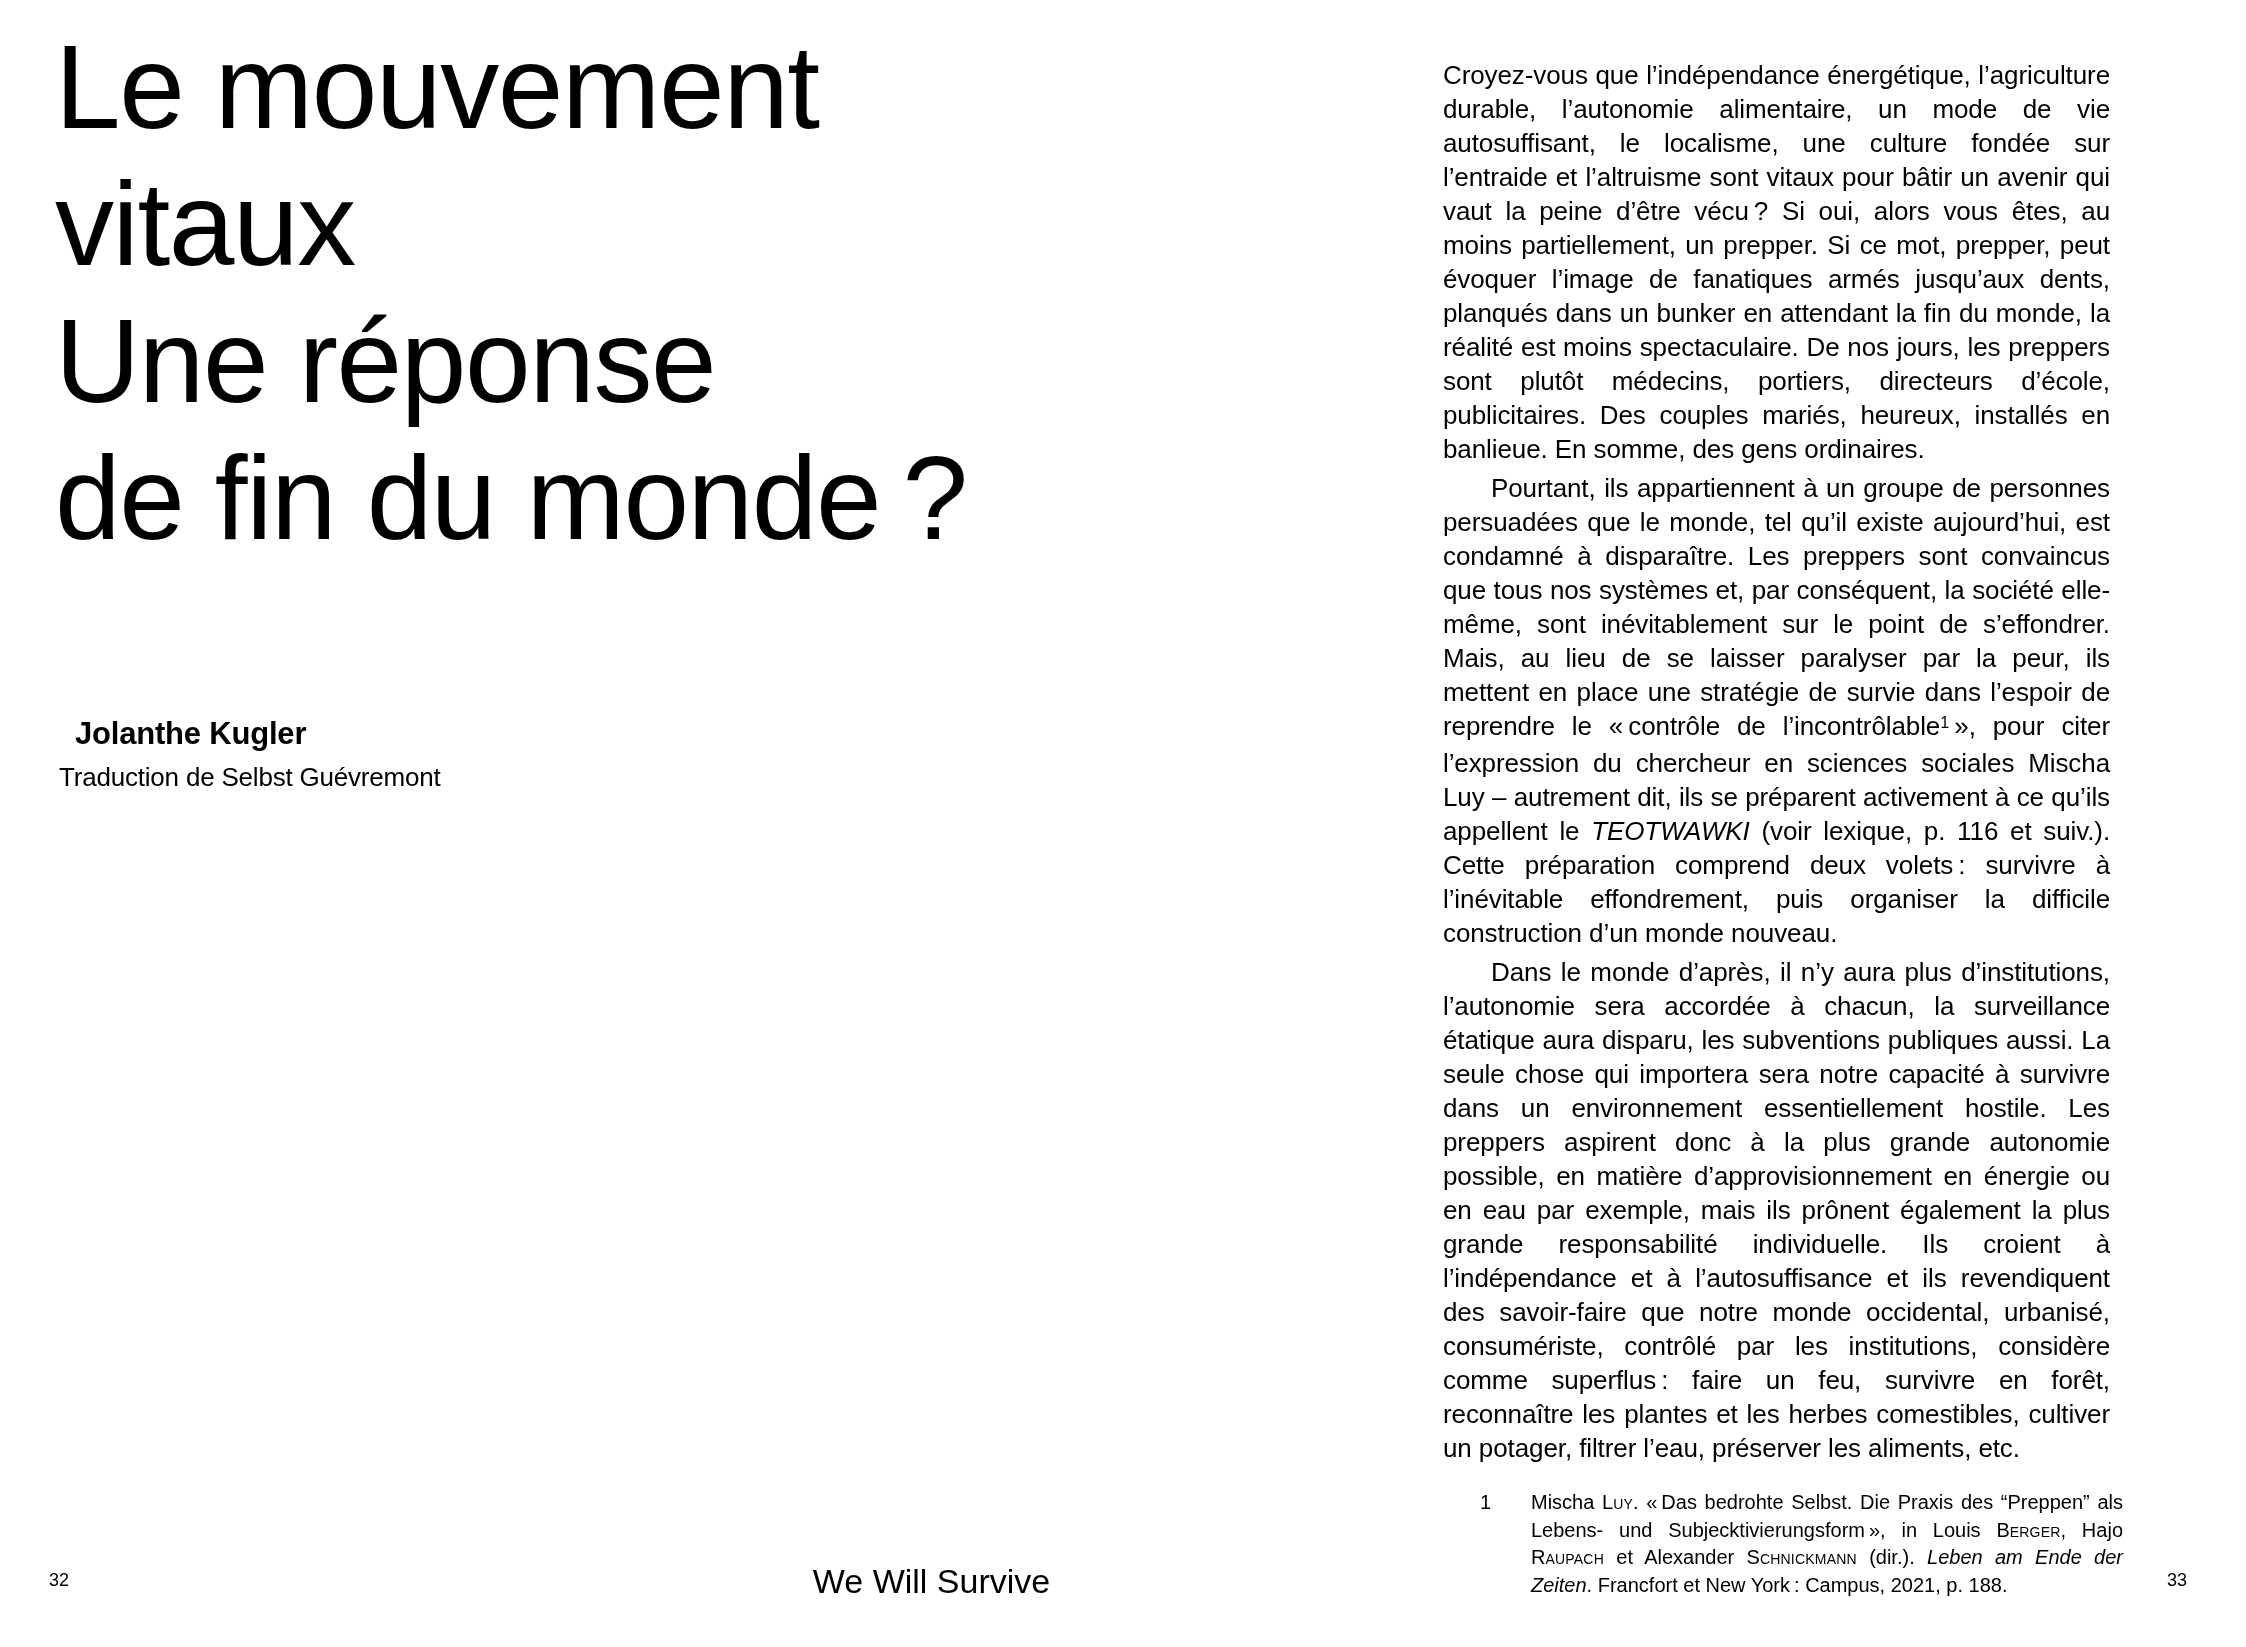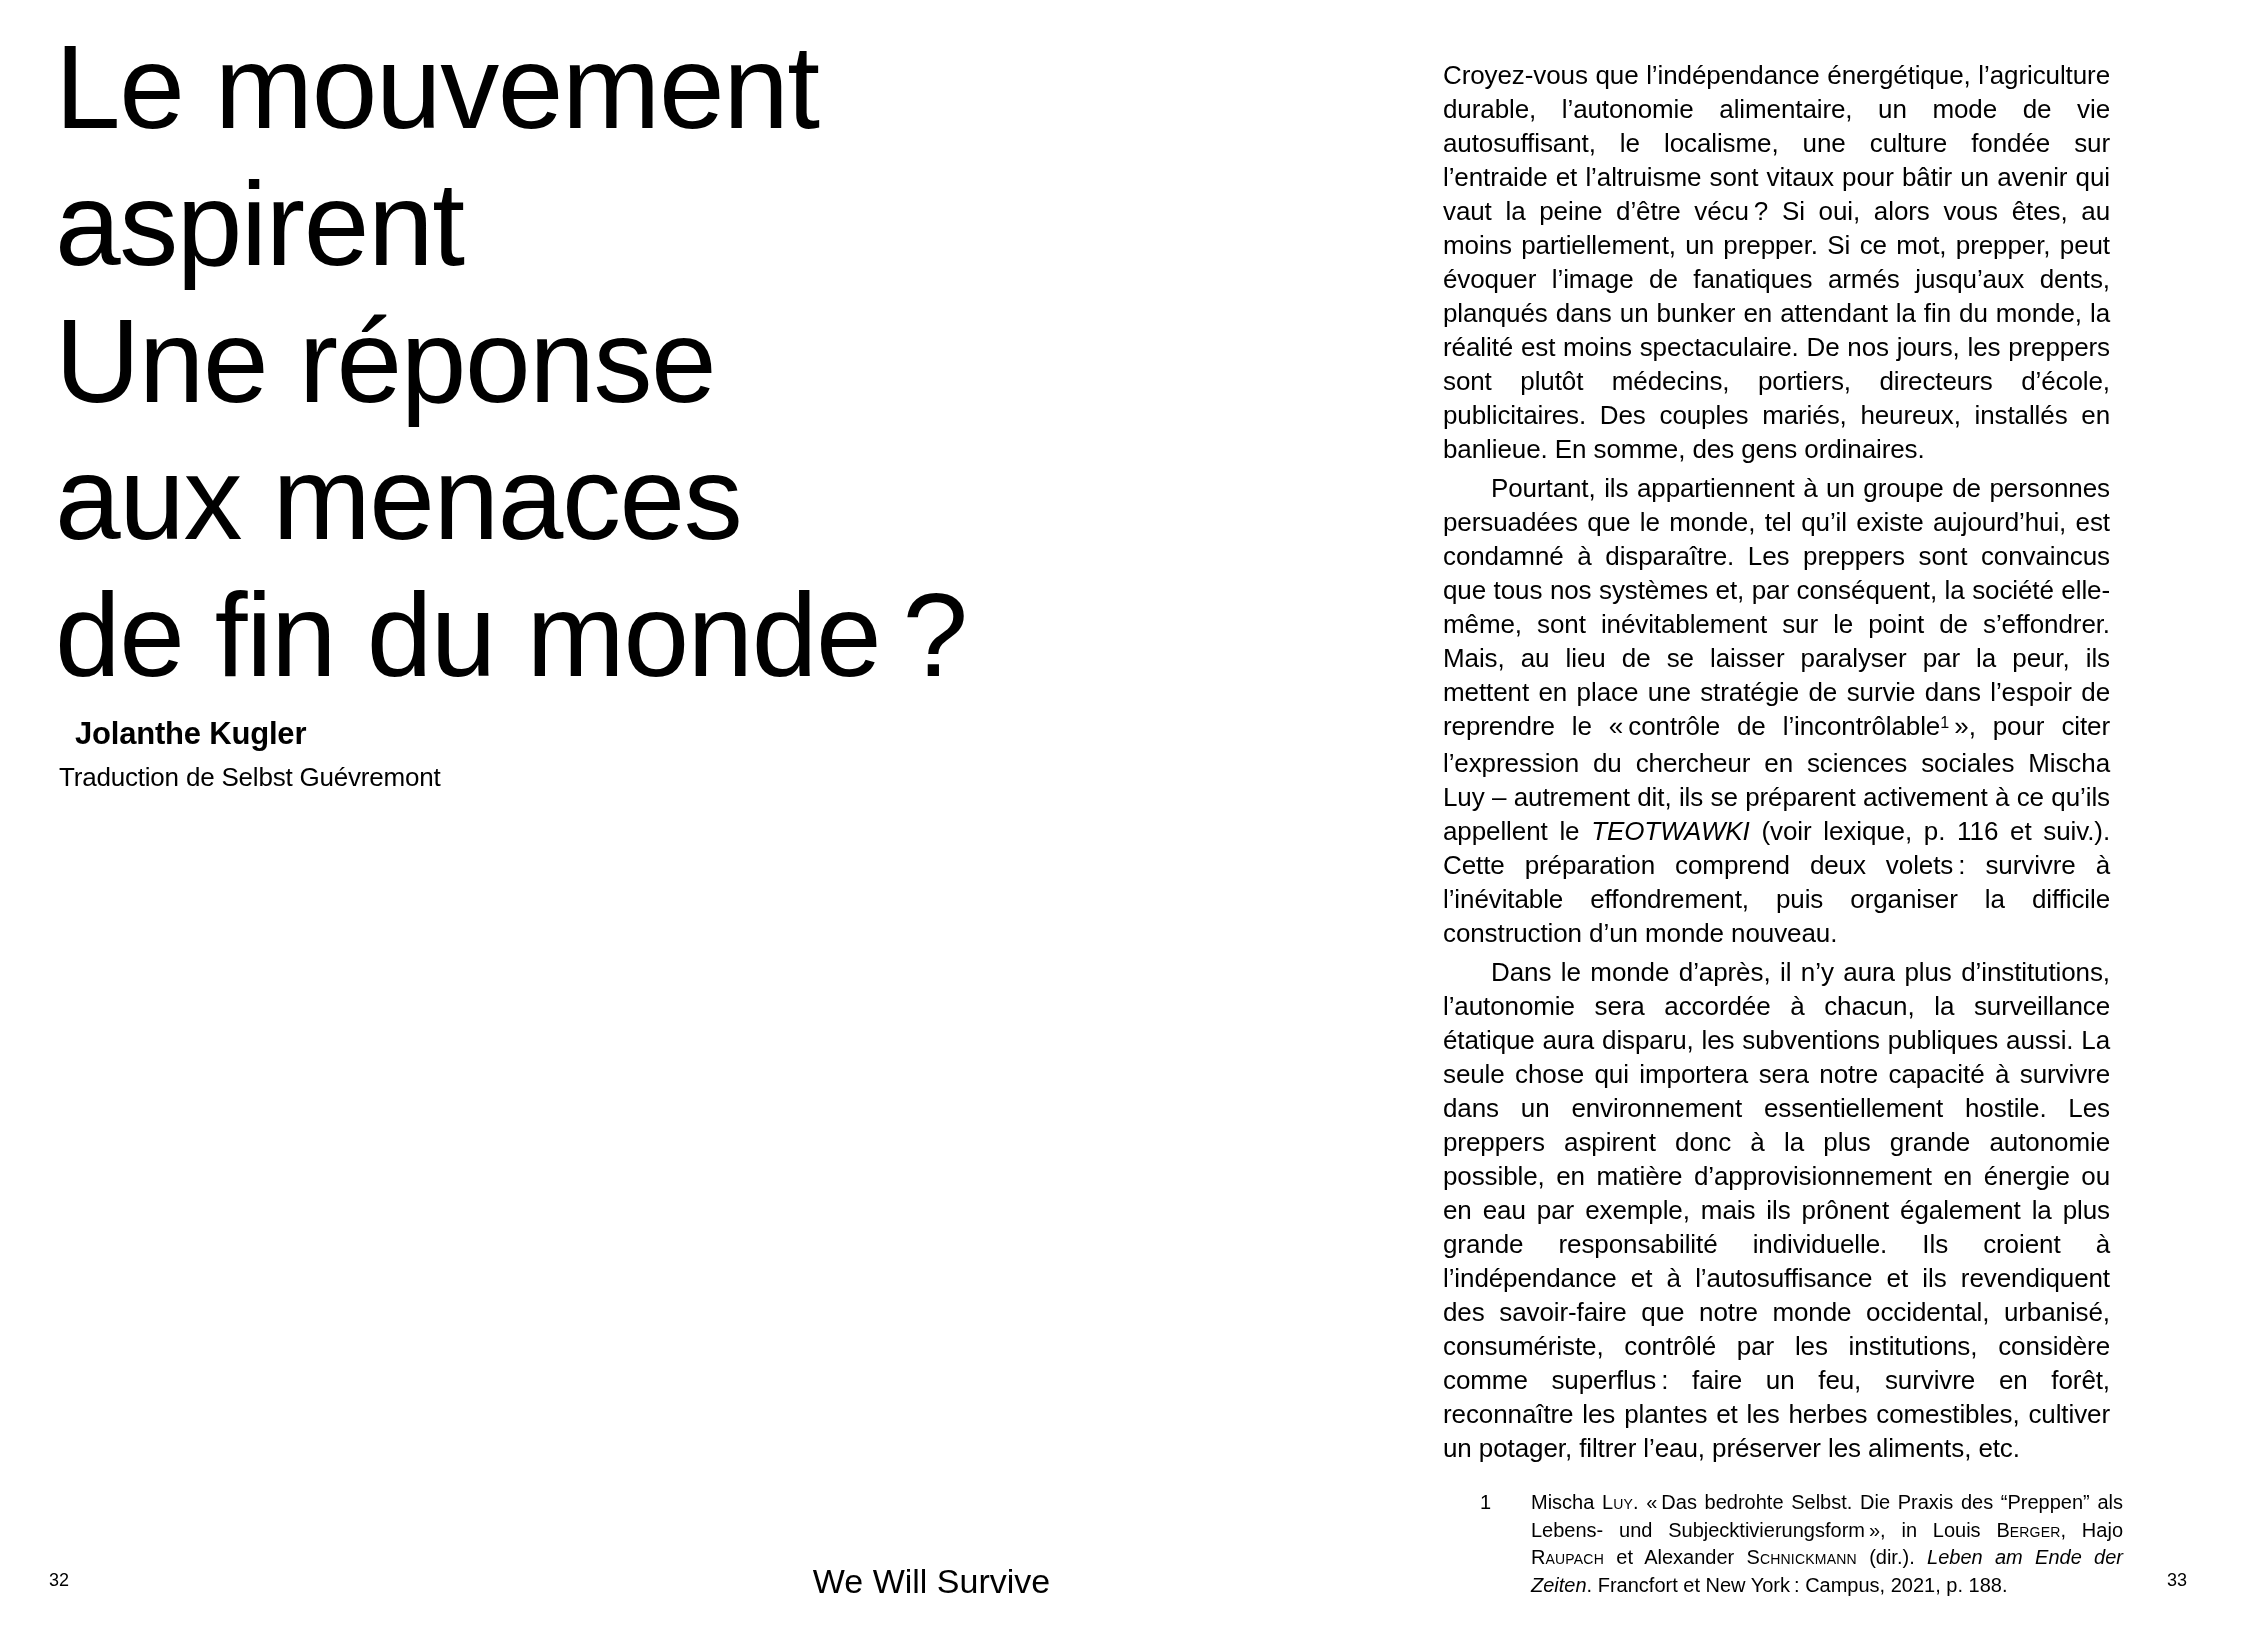--- a/index.html
+++ b/index.html
@@ -79,23 +79,22 @@
     font-size: 34px; line-height: 28.5px;
   }
 </style>
 </head>
 <body>
 
 <div class="page page-left">
 
   <div class="title-block">
     <div>Le mouvement</div>
-    <div>aspirent</div>
+    <div>vitaux</div>
     <div>Une réponse</div>
-    <div>aux menaces</div>
     <div>de fin du monde ?</div>
   </div>
 
   <div class="author-name">Jolanthe Kugler</div>
 
   <div class="translation-credit">Traduction de Selbst Guévremont</div>
 
   <div class="folio folio-left">32</div>
 
   <div class="running-title">We Will Survive</div>

